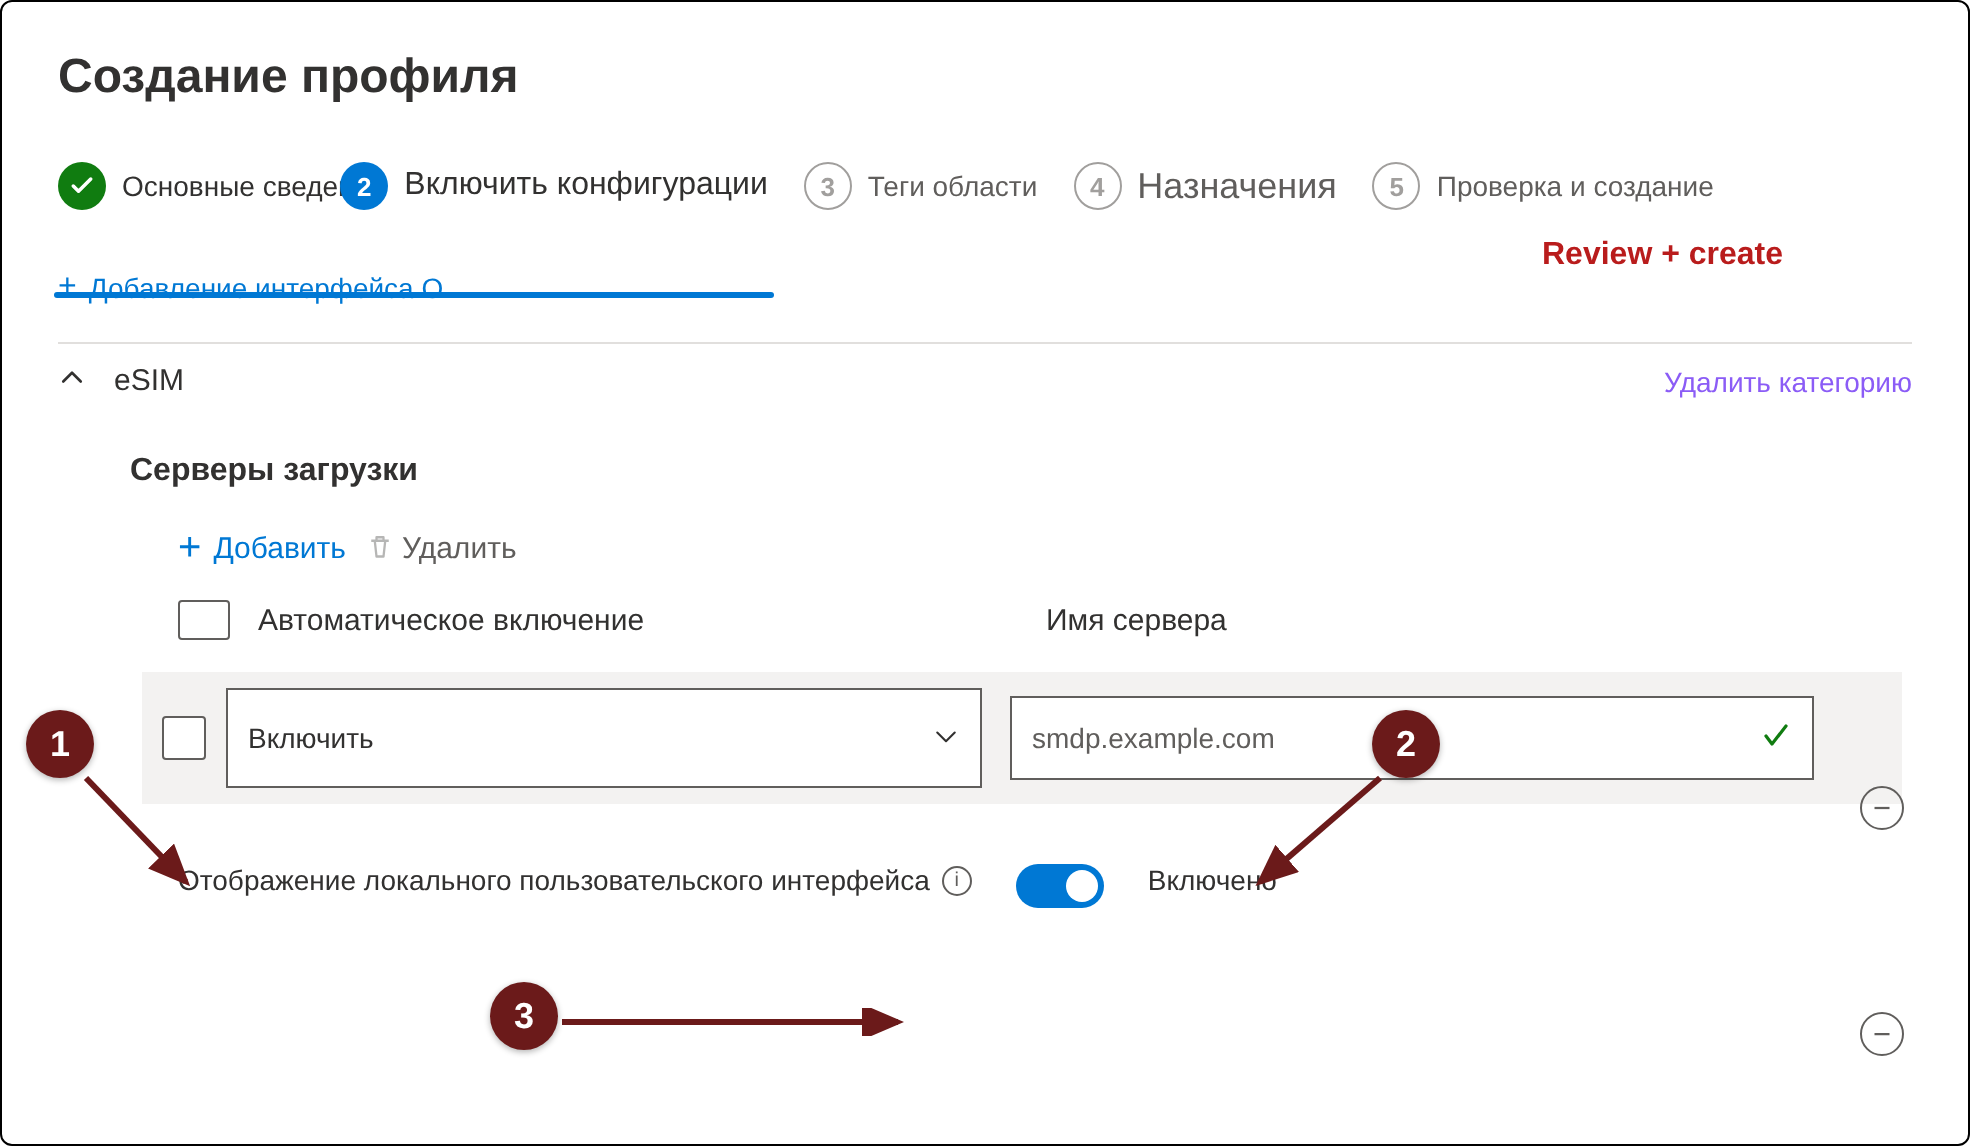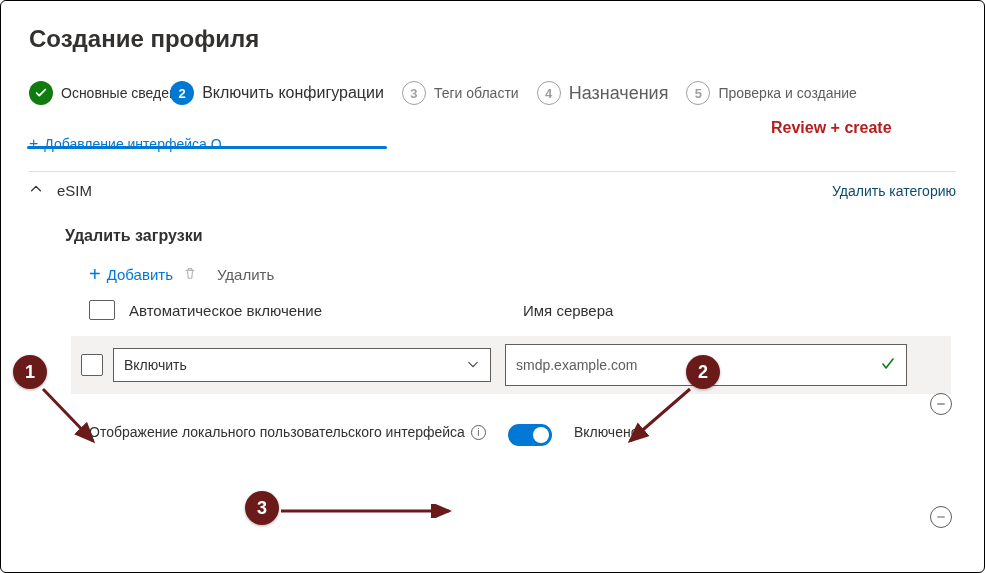--- a/index.html
+++ b/index.html
@@ -49,38 +49,38 @@
       color: #0078d4; font-size: 14px; cursor: pointer; margin-top: 30px; margin-bottom: 18px;
     }
     .add-settings .plus { font-size: 16px; font-weight: 400; }
     .category-header {
       display: flex; align-items: center; justify-content: space-between;
       padding: 10px 0; border-top: 1px solid #e1dfdd; margin-top: 10px;
     }
     .cat-left { display: flex; align-items: center; gap: 14px; }
     .chev { width: 14px; transform: rotate(0deg); }
     .cat-name { font-size: 15px; }
-    .remove-category { color: #0c4a6e; font-size: 14px; cursor: pointer; margin-left: 32px; }
+    .remove-category { color: #8b5cf6; font-size: 14px; cursor: pointer; margin-left: 32px; }
     .subhead { font-size: 16px; font-weight: 600; margin: 18px 0 18px 36px; }
     .row-actions { display: flex; align-items: center; gap: 8px; margin-left: 60px; margin-bottom: 14px; }
     .link-btn { display: flex; align-items: center; gap: 6px; color: #0078d4; cursor: pointer; font-size: 15px;}
-    .muted-btn { display:flex; align-items:center; gap:20px; color:#605e5c; font-size:15px; margin-left: 2px;}
+    .muted-btn { display:flex; align-items:center; gap:4px; color:#605e5c; font-size:15px; margin-left: 2px;}
     .muted-btn .trash { opacity:.45;}
     .headers-row { display: flex; align-items: center; margin-left: 60px; gap: 0; }
     .col-head { font-size: 15px; color: #323130; }
     .chk-head { width: 26px; height: 20px; border: 1.5px solid #605e5c; border-radius:2px; margin-right: 14px;}
     .auto-col { width: 380px; }
     .server-col { margin-left: 14px; }
     .data-row {
       display: flex; align-items: center; margin-left: 42px; margin-top: 16px;
       background: #f3f2f1; padding: 8px 6px; width: 880px;
     }
     .row-chk { width: 22px; height: 22px; border: 1.5px solid #605e5c; background:#fff; border-radius:2px; margin: 0 10px 0 4px; flex-shrink:0;}
     .dropdown {
-      width: 378px; height: 34px; background: #fff; border: 1px solid #605e5c;
+      width: 378px; height: 50px; background: #fff; border: 1px solid #605e5c;
       display: flex; align-items: center; justify-content: space-between;
       padding: 0 10px; font-size: 14px; color: #323130;
     }
     .dd-caret svg{ width:14px; }
     .text-input {
       width: 402px; height: 42px; background: #fff; border: 1px solid #605e5c;
       margin-left: 14px; display: flex; align-items: center; justify-content: space-between;
       padding: 0 10px; font-size: 14px; color: #605e5c;
     }
     .valid-check svg{ width:16px; color:#107c10;}
@@ -156,21 +156,21 @@
     <span class="chev">
       <svg viewBox="0 0 16 16" fill="none">
           <path d="M3 10l5-5 5 5" stroke="#323130" stroke-width="1.5" stroke-linecap="round" stroke-linejoin="round"></path>
         </svg>
     </span>
     <span class="cat-name">eSIM</span>
   </div>
   <span class="remove-category">Удалить категорию</span>
 </div>
 
-<div class="subhead">Удалить загрузки</div>
+<div class="subhead">Серверы загрузки</div>
 
 <div class="row-actions">
   <div class="link-btn">
     <span style="font-size:20px;font-weight:300;">+</span>
     <span>Добавить</span>
   </div>
   <div class="muted-btn">
     <span class="trash">
       <svg width="14" viewBox="0 0 16 16" fill="none">
           <path d="M3 5h10M6 5V3h4v2M5 5l1 9h4l1-9" stroke="#605e5c" stroke-width="1.3" stroke-linejoin="round"></path>

